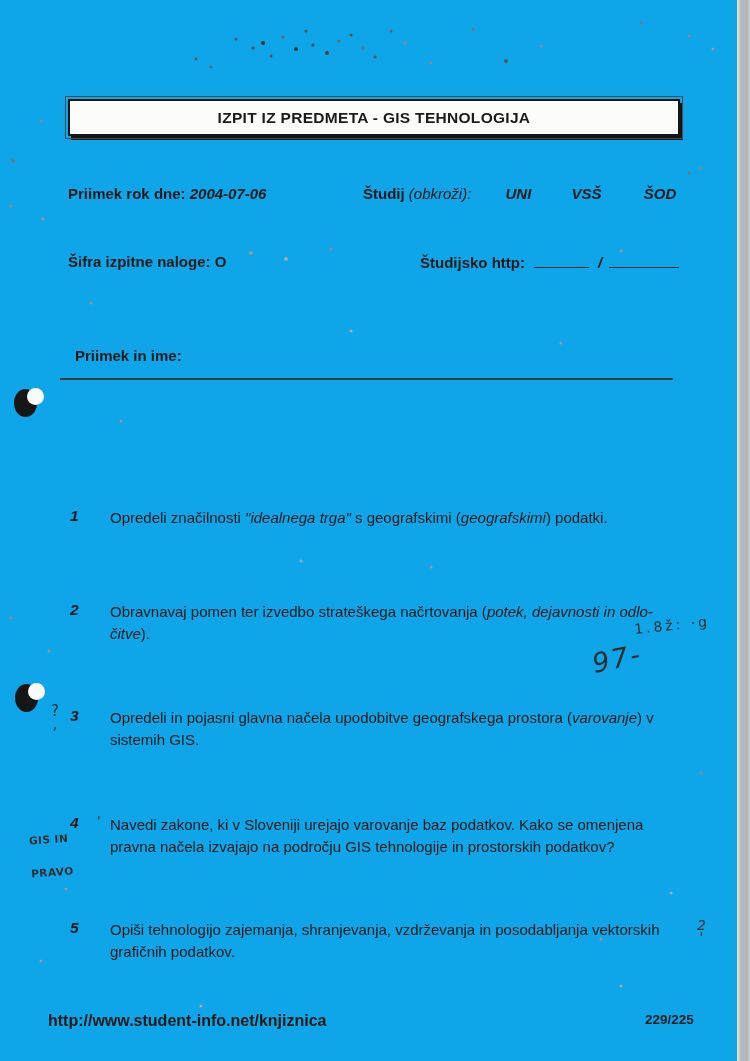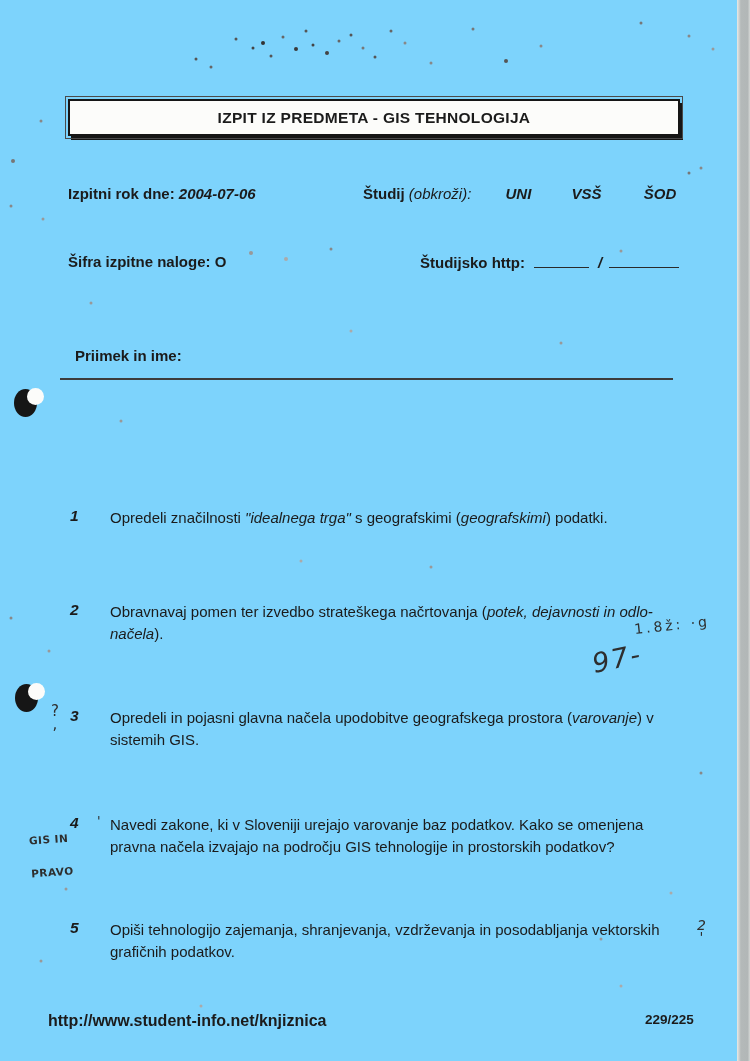--- a/index.html
+++ b/index.html
@@ -1,21 +1,21 @@
 <!DOCTYPE html>
 <html><head>
 <meta charset="utf-8">
 <style>
   html, body { margin: 0; padding: 0; background: #e9e9e9; }
   .scan-page {
     position: relative;
     width: 750px;
     height: 1061px;
     margin: 0 auto;
-    background: #7dd3fc;
+    background: #0ea5e9;
     overflow: hidden;
     font-family: "Liberation Sans", sans-serif;
     color: #1b1b1b;
   }
   .b  { font-weight: 700; }
   .it { font-style: italic; }
 
   
   .scan-edge {
     position: absolute; top: 0; right: 0;
@@ -139,21 +139,21 @@
   <div class="scan-edge"></div>
   <div class="noise"></div>
   <div class="crescent crescent-1"></div>
   <div class="crescent crescent-2"></div>
 
   <div class="title-box">
     <h1>IZPIT IZ PREDMETA - GIS TEHNOLOGIJA</h1>
   </div>
 
   <div class="row row-date">
-    <span class="b">Izpitni rok dne:</span>
+    <span class="b">Priimek rok dne:</span>
     <span class="b it">2004-07-06</span>
   </div>
 
   <div class="row row-study">
     <span class="b">Študij</span>
     <span class="it">(obkroži):</span>
     <span class="study-opt opt-1">UNI</span>
     <span class="study-opt opt-2">VSŠ</span>
     <span class="study-opt opt-3">ŠOD</span>
   </div>
@@ -170,21 +170,21 @@
   <div class="row name-label b">Priimek in ime:</div>
   <div class="name-line"></div>
 
   <div class="question q1">
     <span class="q-num">1</span>
     <span class="q-text"><span>Opredeli značilnosti </span><span class="it">"idealnega trga"</span><span> s geografskimi (</span><span class="it">geografskimi</span><span>) podatki.</span></span>
   </div>
 
   <div class="question q2">
     <span class="q-num">2</span>
-    <span class="q-text"><span>Obravnavaj pomen ter izvedbo strateškega načrtovanja (</span><span class="it">potek, dejavnosti in odlo-</span><br><span class="it">načela</span><span>).</span></span>
+    <span class="q-text"><span>Obravnavaj pomen ter izvedbo strateškega načrtovanja (</span><span class="it">potek, dejavnosti in odlo-</span><br><span class="it">čitve</span><span>).</span></span>
   </div>
 
   <div class="question q3">
     <span class="q-num">3</span>
     <span class="q-text"><span>Opredeli in pojasni glavna načela upodobitve geografskega prostora (</span><span class="it">varovanje</span><span>) v</span><br><span>sistemih GIS.</span></span>
   </div>
 
   <div class="question q4">
     <span class="q-num">4</span>
     <span class="q-text"><span>Navedi zakone, ki v Sloveniji urejajo varovanje baz podatkov. Kako se omenjena</span><br><span>pravna načela izvajajo na področju GIS tehnologije in prostorskih podatkov?</span></span>

